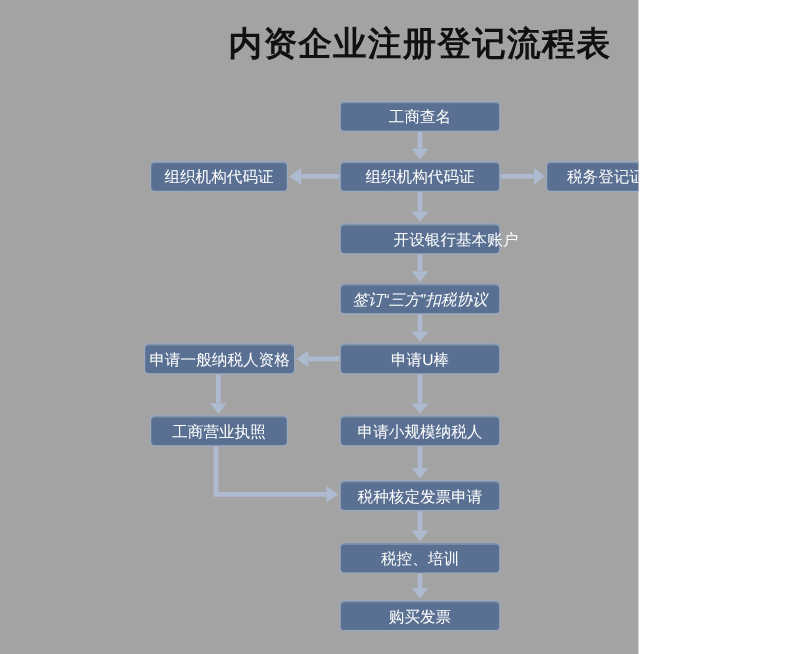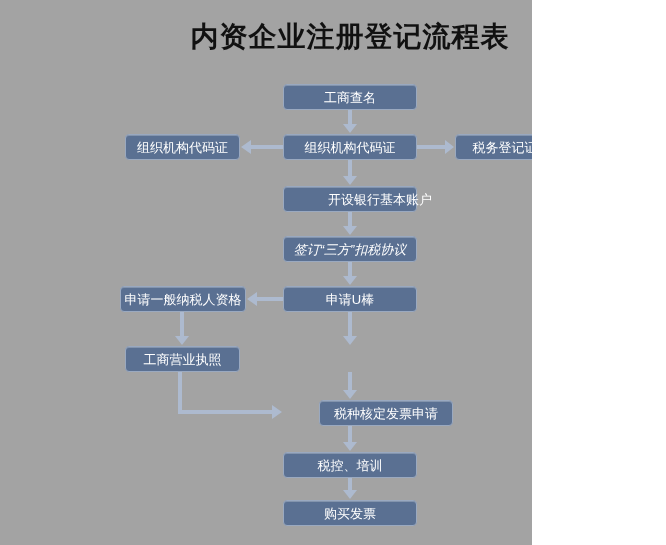--- a/index.html
+++ b/index.html
@@ -38,21 +38,21 @@
   #node-check-name        {left:283px;top:84px; width:134px;}
   #node-business-license  {left:125px;top:134px;width:115px;}
   #node-org-code          {left:283px;top:134px;width:134px;}
   #node-tax-reg           {left:455px;top:134px;width:100px;}
   #node-bank              {left:283px;top:186px;width:134px;padding-left:44px;}
   #node-tripartite        {left:283px;top:236px;width:134px;font-style:italic;}
   #node-general-taxpayer  {left:120px;top:286px;width:126px;}
   #node-ukey              {left:283px;top:286px;width:134px;}
   #node-anti-counterfeit  {left:125px;top:346px;width:115px;}
   #node-small-scale       {left:283px;top:346px;width:134px;}
-  #node-tax-type          {left:283px;top:400px;width:134px;margin-left:36px;}
+  #node-tax-type          {left:283px;top:400px;width:134px;}
   #node-training          {left:283px;top:452px;width:134px;}
   #node-buy-invoice       {left:283px;top:500px;width:134px;}
   svg.connectors{
     position:absolute;left:0;top:0;
     pointer-events:none;
   }
   svg.connectors line, svg.connectors polyline{
     stroke:#adbacf;stroke-width:4;fill:none;
   }
   svg.connectors polygon{fill:#adbacf;}
@@ -134,17 +134,18 @@
 
   <div class="node" id="node-check-name">工商查名</div>
   <div class="node" id="node-business-license">组织机构代码证</div>
   <div class="node" id="node-org-code">组织机构代码证</div>
   <div class="node" id="node-tax-reg">税务登记证</div>
   <div class="node" id="node-bank">开设银行基本账户</div>
   <div class="node" id="node-tripartite">签订“三方”扣税协议</div>
   <div class="node" id="node-general-taxpayer">申请一般纳税人资格</div>
   <div class="node" id="node-ukey">申请U棒</div>
   <div class="node" id="node-anti-counterfeit">工商营业执照</div>
+  <div class="node" id="node-small-scale">申请小规模纳税人</div>
   <div class="node" id="node-tax-type">税种核定发票申请</div>
   <div class="node" id="node-training">税控、培训</div>
   <div class="node" id="node-buy-invoice">购买发票</div>
 
 </div>
 
 </body></html>

